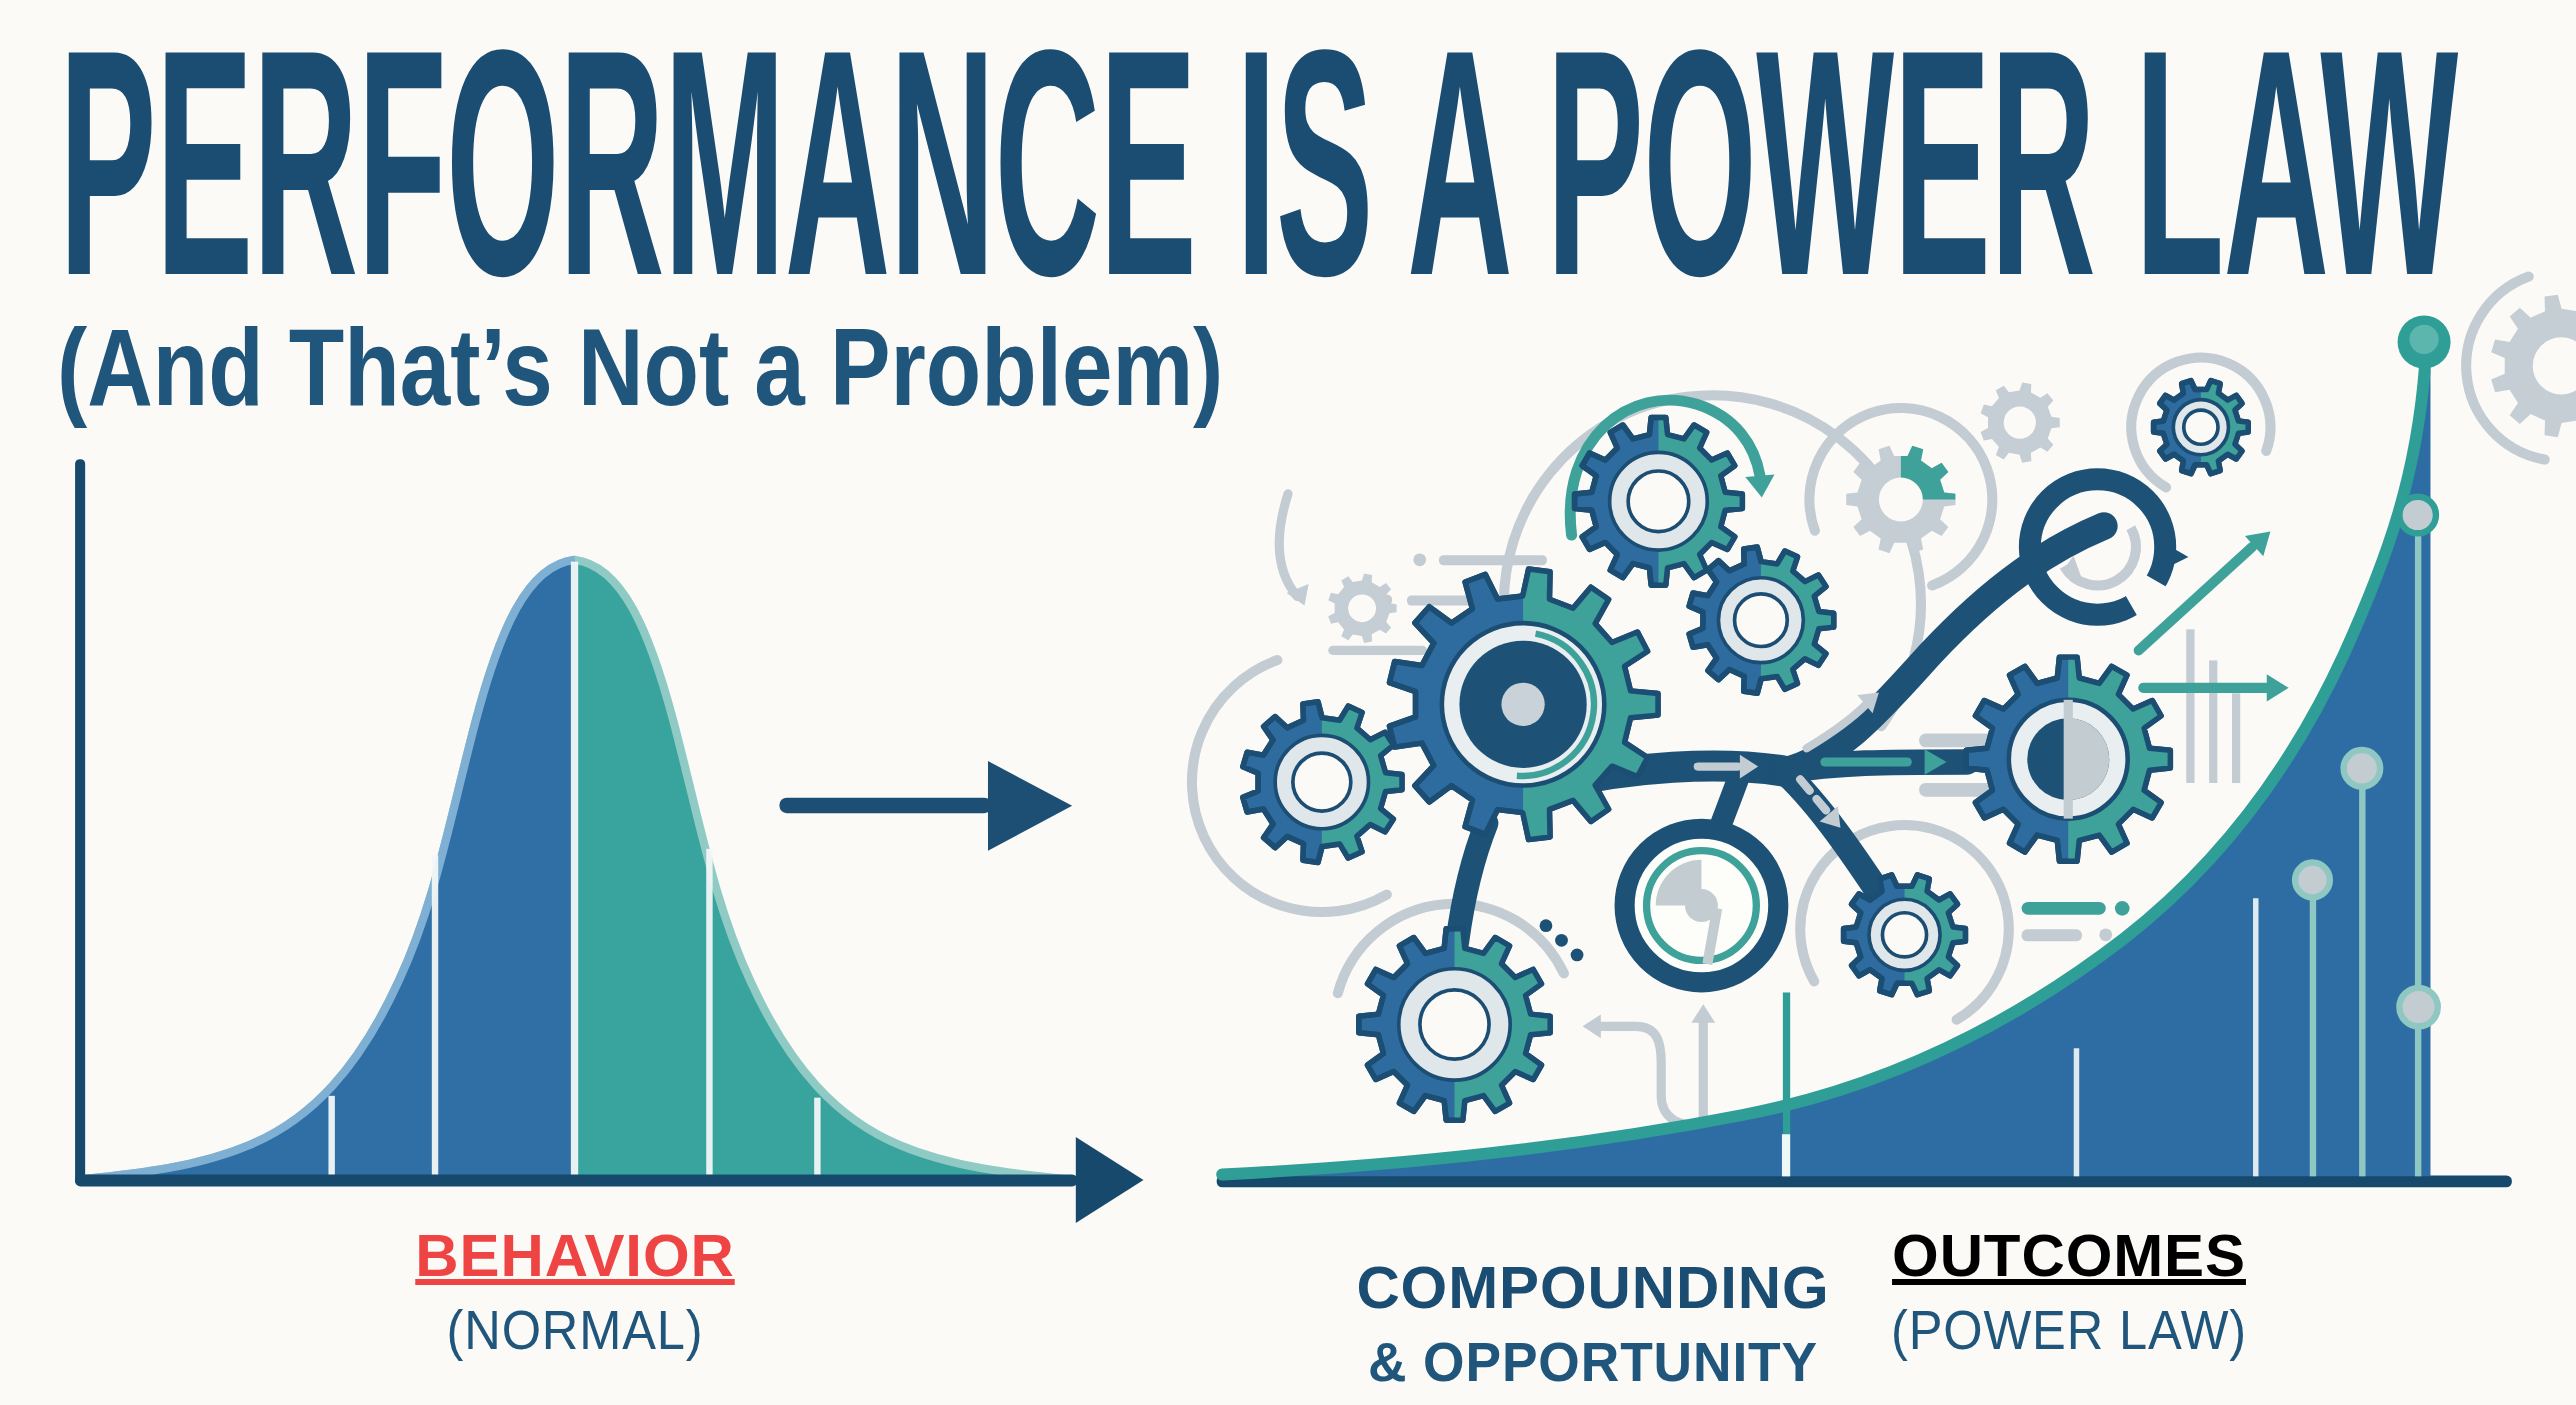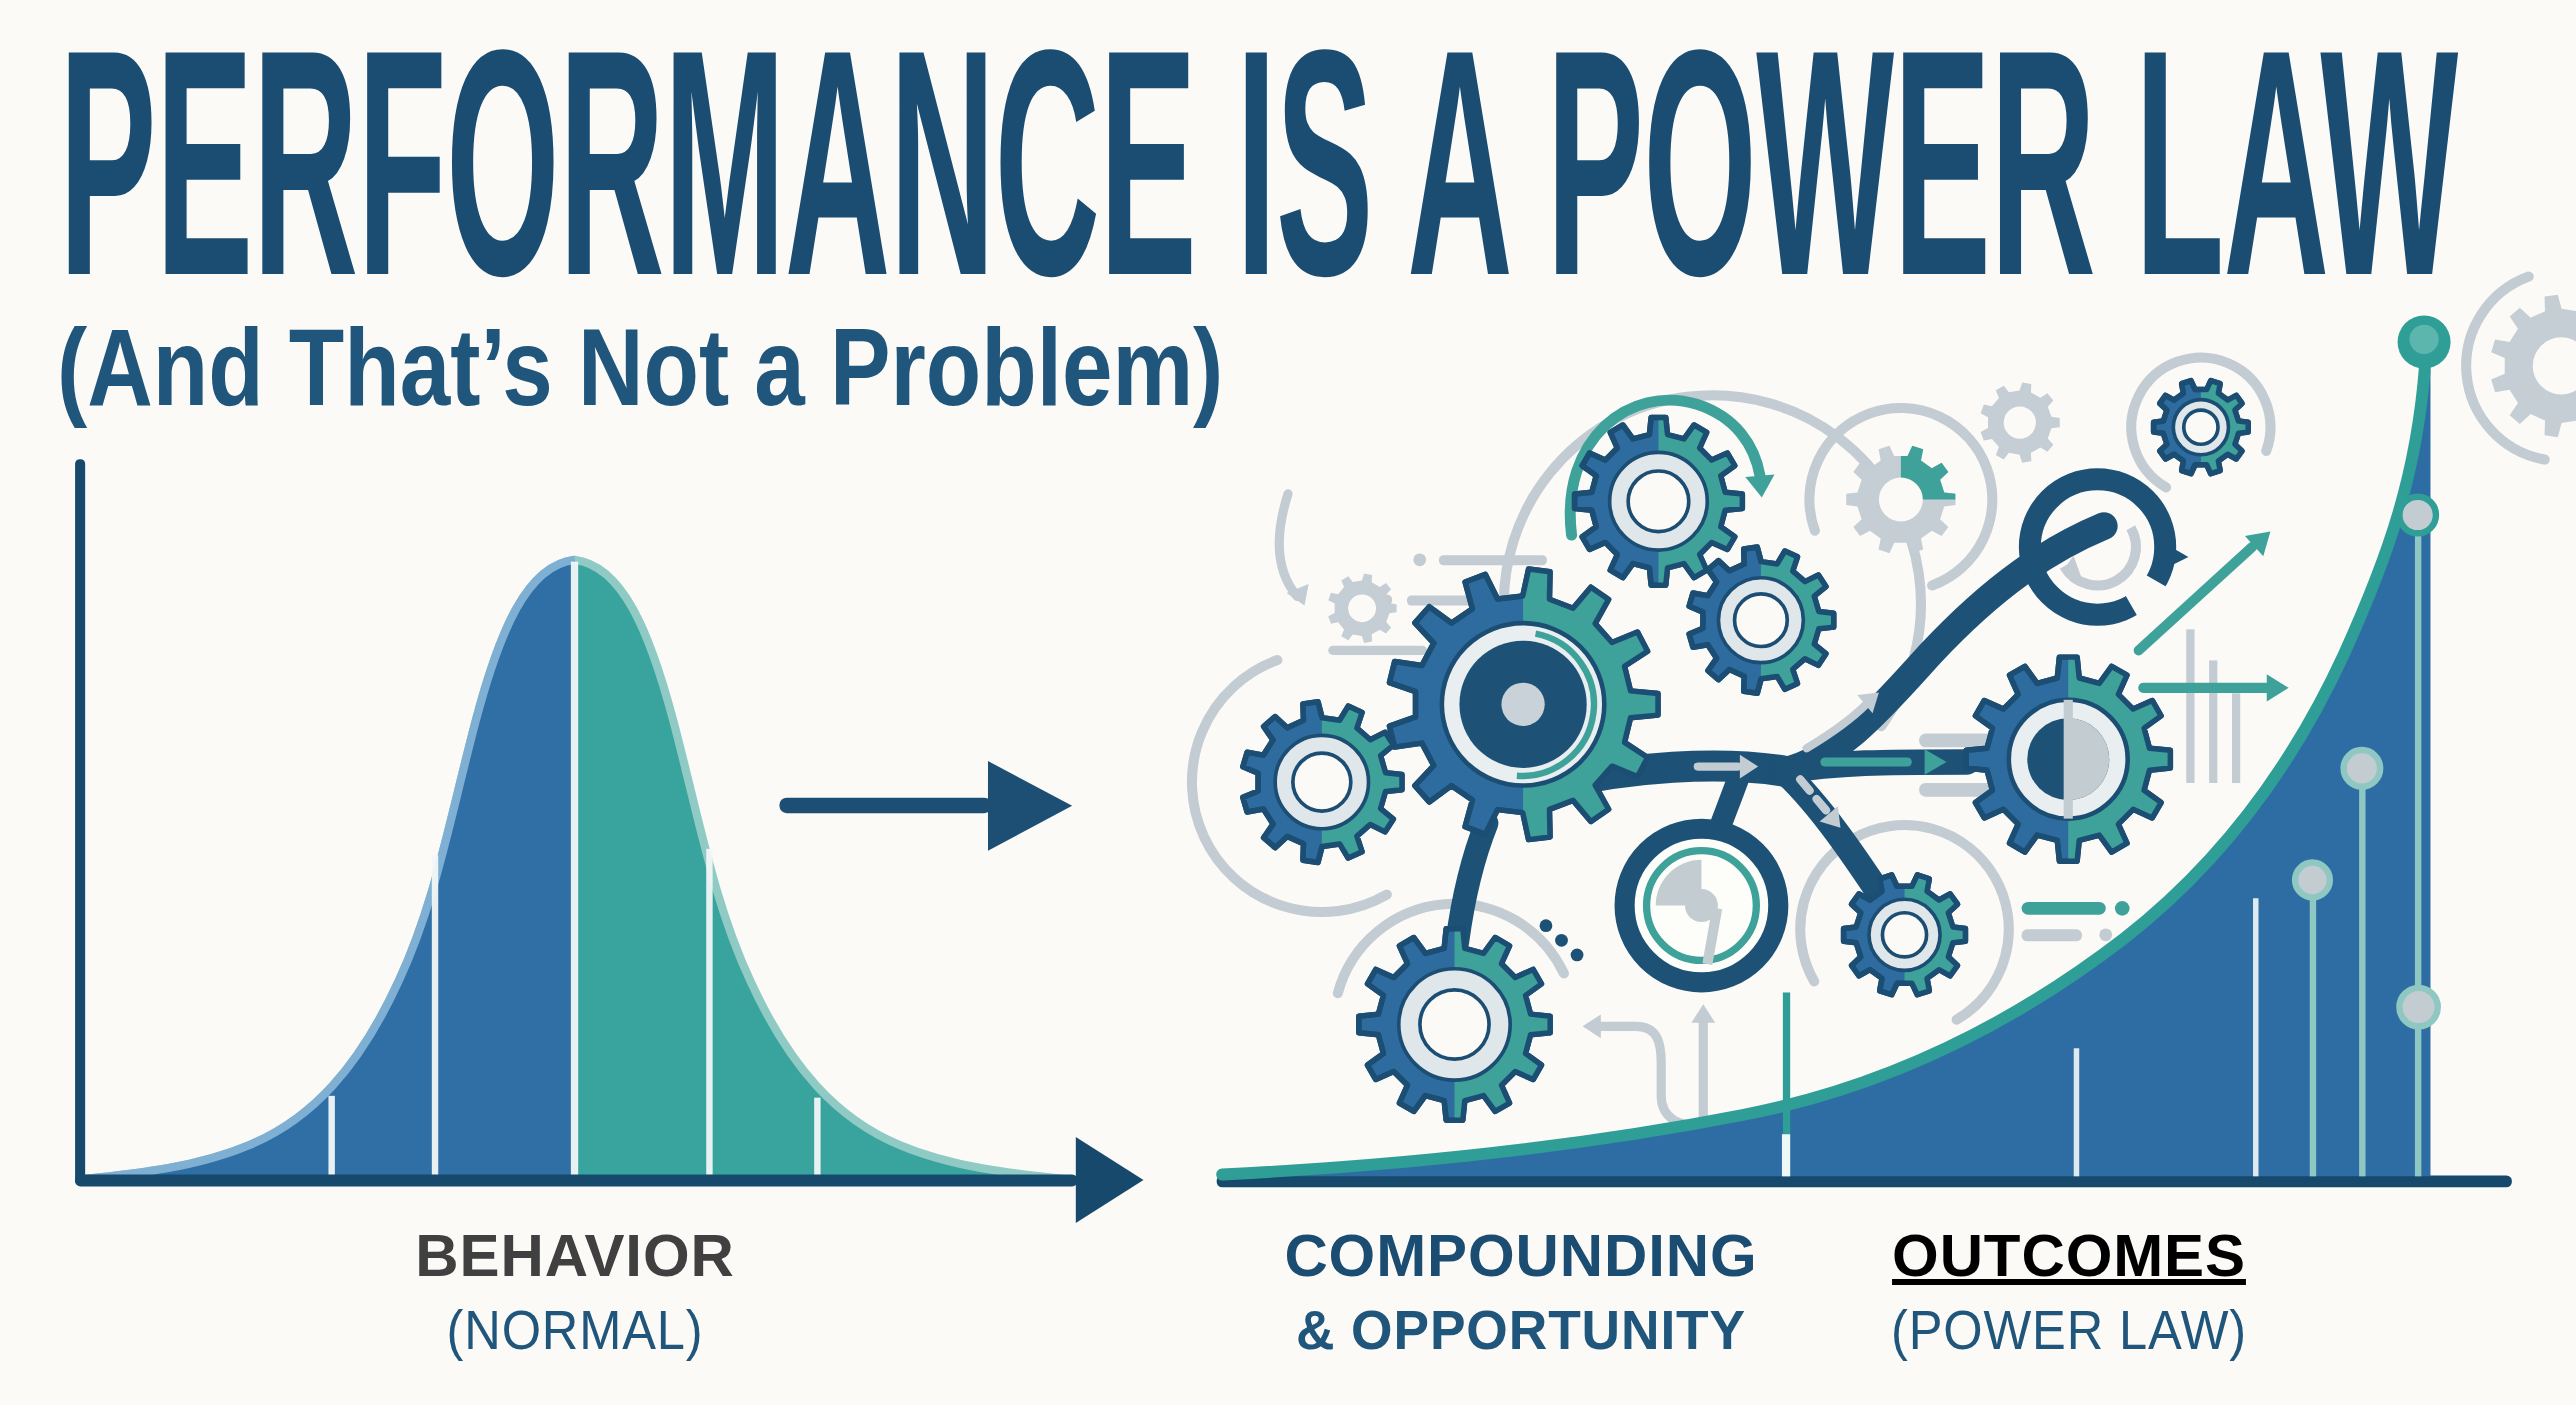--- a/index.html
+++ b/index.html
@@ -15,21 +15,21 @@
     position:absolute; left:57px; top:312px; white-space:nowrap;
     font-weight:bold; font-size:110px; line-height:1;
     transform:scaleX(0.825); transform-origin:left top; color:#21567c;
   }
   .axis-label{position:absolute; top:1224px; width:640px; text-align:center;}
   .axis-label .l1{font-weight:bold; font-size:60px; line-height:1.05; letter-spacing:0.9px; color:#1b4c72;}
   .axis-label .l2{font-size:55px; line-height:1.1; margin-top:12.8px; letter-spacing:0.9px; color:#265a7e;
                   transform:scaleX(0.92); transform-origin:center top;}
   .axis-label .l2.bold{font-weight:bold; transform:scaleX(0.97);}
   #lbl-behavior{left:255px;}
-  #lbl-compounding{left:1201px;}
+  #lbl-compounding{left:1273px;margin-top:32px;}
   #lbl-outcomes{left:1749px;}
 </style>
 </head>
 <body>
 
 <div id="stage" style="background: rgb(251, 250, 246); padding-left: 12px;">
 
   <svg id="scene" width="2576" height="1405" viewBox="0 0 2816 1536" style="background: rgb(251, 250, 246);">
       <defs>
         <clipPath id="clipBellLeft">
@@ -253,21 +253,21 @@
         <circle cx="2528" cy="962" r="19" fill="#c3ccd1" stroke="#8fc7c2" stroke-width="7"></circle>
         <circle cx="2650" cy="374" r="29" fill="#2f9e96"></circle>
         <circle cx="2650" cy="371" r="16" fill="#5cb6ad"></circle>
       </g>
     </svg>
 
   <div class="title" style="color: rgb(27, 76, 114);">PERFORMANCE IS A POWER LAW</div>
   <div class="subtitle" style="color: rgb(33, 86, 124);">(And That’s Not a Problem)</div>
 
   <div class="axis-label" id="lbl-behavior">
-    <div class="l1" style="color: #404040;">BEHAVIOR</div>
+    <div class="l1" style="color: #ef4444; text-decoration: underline;">BEHAVIOR</div>
     <div class="l2" style="color: rgb(33, 86, 124);">(NORMAL)</div>
   </div>
 
   <div class="axis-label" id="lbl-compounding">
     <div class="l1" style="color: rgb(27, 76, 114);">COMPOUNDING</div>
     <div class="l2 bold" style="color: rgb(33, 86, 124);">&amp; OPPORTUNITY</div>
   </div>
 
   <div class="axis-label" id="lbl-outcomes">
     <div class="l1" style="color: #000000; text-decoration: underline;">OUTCOMES</div>

